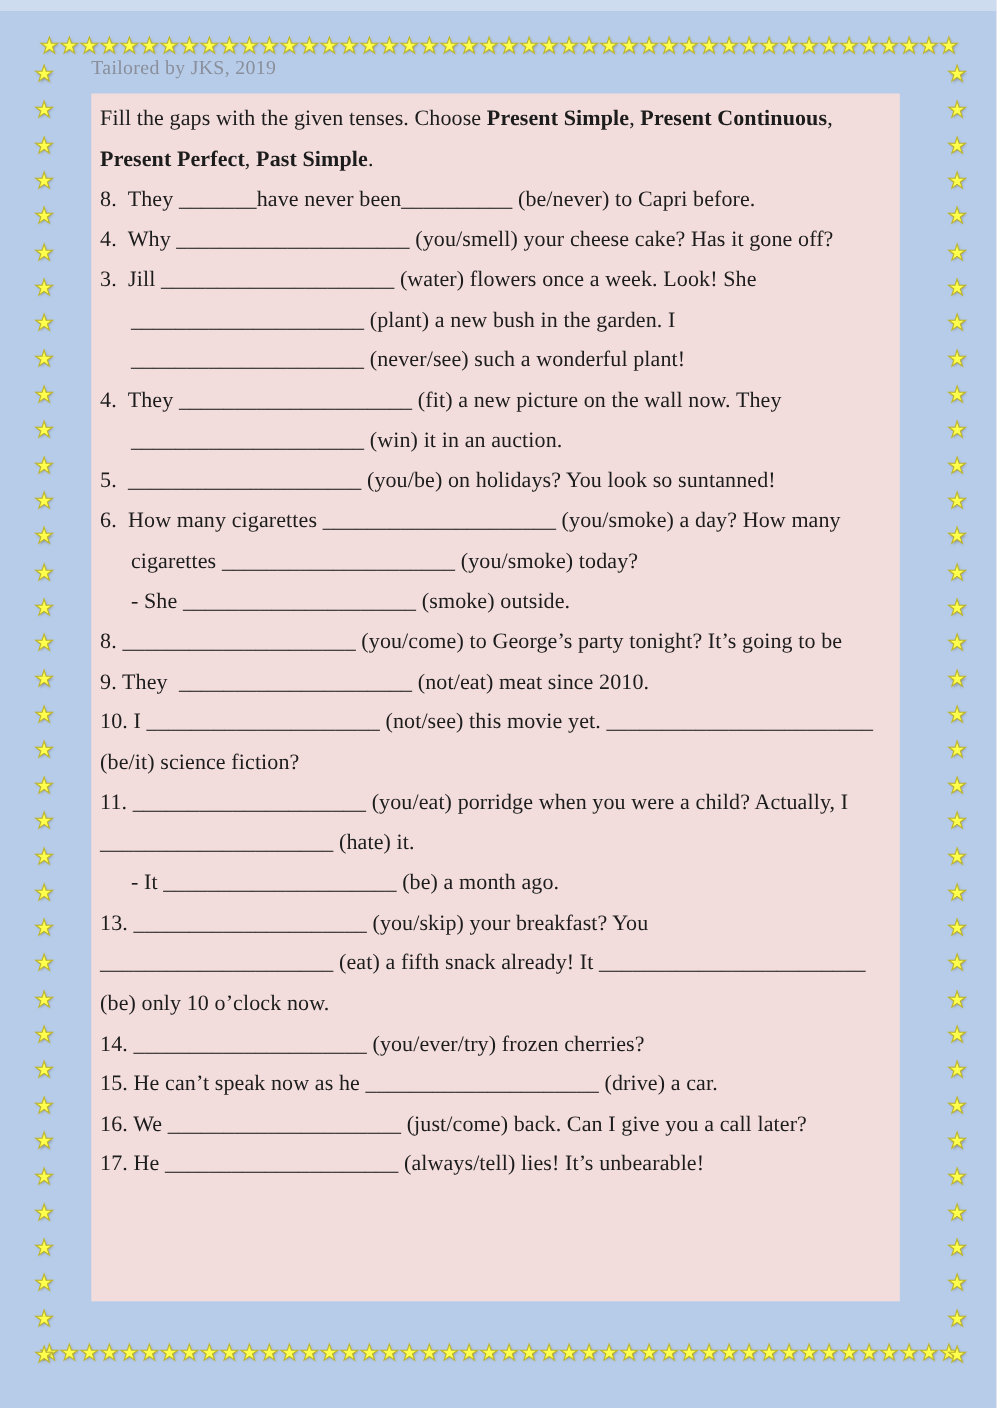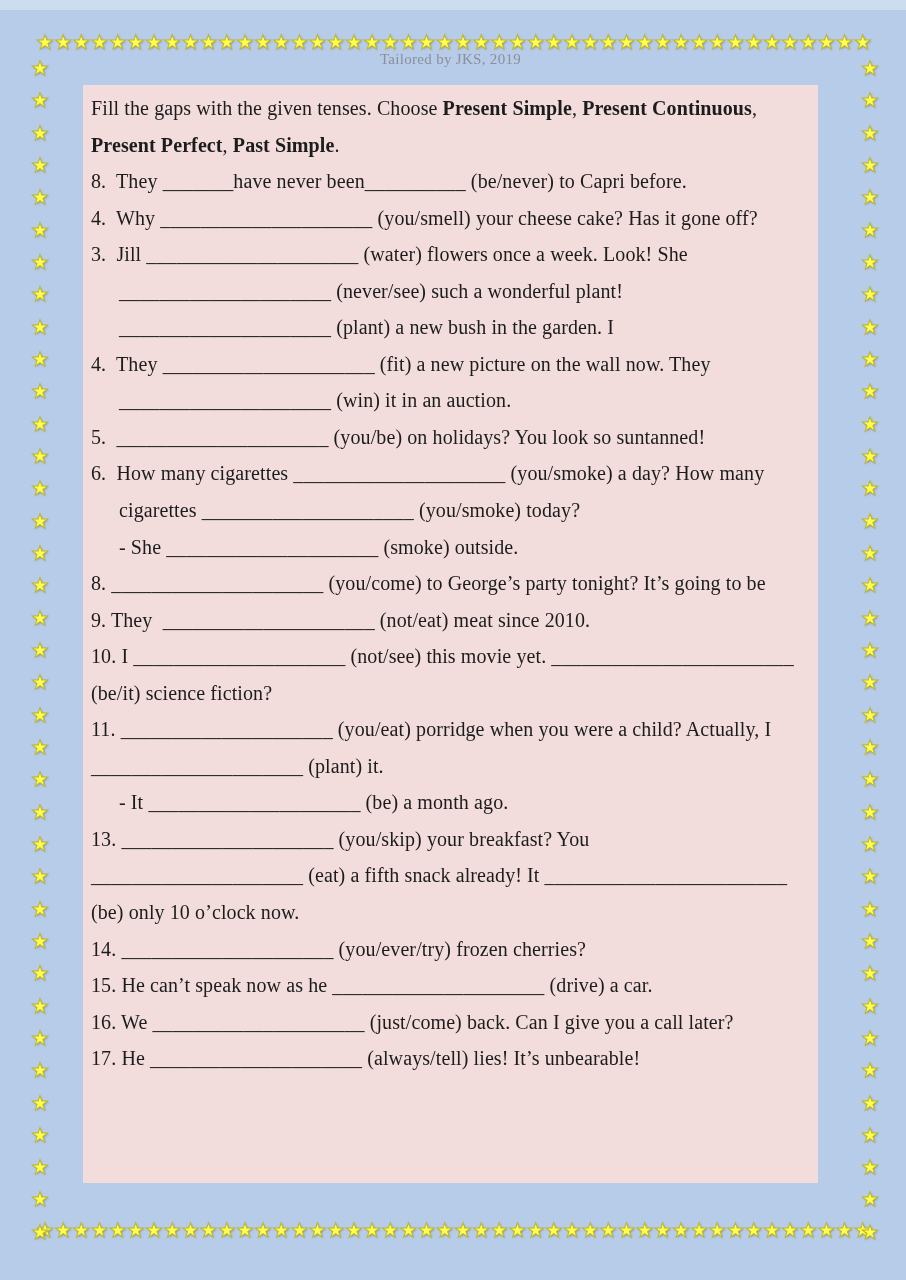--- a/index.html
+++ b/index.html
@@ -52,22 +52,21 @@
     -webkit-text-stroke: 1px #bdb52d;
     text-shadow: 1px 1px 2px rgba(110,110,110,0.55);
     user-select: none;
   }
   
   .credit {
     position: absolute;
     top: 51px;
     left: 83px;
     width: 735px;
-    text-align: center;
-    font-size: 15px;
+    font-size: 18px;
     color: #8a8f9b;
     letter-spacing: 0.3px;
   }
   
   .panel {
     position: absolute;
     left: 83px;
     top: 85px;
     width: 735px;
     height: 1098px;
@@ -271,34 +270,34 @@
 
   <div class="panel">
     <div id="instructions">
         <div class="line"><span>Fill the gaps with the given tenses. Choose </span><span class="seg-b">Present Simple</span><span>, </span><span class="seg-b">Present Continuous</span><span>,</span></div>
         <div class="line"><span class="seg-b">Present Perfect</span><span>, </span><span class="seg-b">Past Simple</span><span>.</span></div>
       </div>
     <div id="exercise-lines">
         <div class="line"><span>8.  They _______</span><span class="seg-i">have never been</span><span>__________ (be/never) to Capri before.</span></div>
         <div class="line"><span>4.  Why _____________________ (you/smell) your cheese cake? Has it gone off?</span></div>
         <div class="line"><span>3.  Jill _____________________ (water) flowers once a week. Look! She</span></div>
+        <div class="line indent"><span>_____________________ (plant) a new bush in the garden. I</span></div>
         <div class="line indent"><span>_____________________ (never/see) such a wonderful plant!</span></div>
-        <div class="line indent"><span>_____________________ (plant) a new bush in the garden. I</span></div>
         <div class="line"><span>4.  They _____________________ (fit) a new picture on the wall now. They</span></div>
         <div class="line indent"><span>_____________________ (win) it in an auction.</span></div>
         <div class="line"><span>5.  _____________________ (you/be) on holidays? You look so suntanned!</span></div>
         <div class="line"><span>6.  How many cigarettes _____________________ (you/smoke) a day? How many</span></div>
         <div class="line indent"><span>cigarettes _____________________ (you/smoke) today?</span></div>
         <div class="line indent"><span>- She _____________________ (smoke) outside.</span></div>
         <div class="line"><span>8. _____________________ (you/come) to George’s party tonight? It’s going to be</span></div>
         <div class="line"><span>9. They  _____________________ (not/eat) meat since 2010.</span></div>
         <div class="line"><span>10. I _____________________ (not/see) this movie yet. ________________________</span></div>
         <div class="line"><span>(be/it) science fiction?</span></div>
         <div class="line"><span>11. _____________________ (you/eat) porridge when you were a child? Actually, I</span></div>
-        <div class="line"><span>_____________________ (plant) it.</span></div>
+        <div class="line"><span>_____________________ (hate) it.</span></div>
         <div class="line indent"><span>- It _____________________ (be) a month ago.</span></div>
         <div class="line"><span>13. _____________________ (you/skip) your breakfast? You</span></div>
         <div class="line"><span>_____________________ (eat) a fifth snack already! It ________________________</span></div>
         <div class="line"><span>(be) only 10 o’clock now.</span></div>
         <div class="line"><span>14. _____________________ (you/ever/try) frozen cherries?</span></div>
         <div class="line"><span>15. He can’t speak now as he _____________________ (drive) a car.</span></div>
         <div class="line"><span>16. We _____________________ (just/come) back. Can I give you a call later?</span></div>
         <div class="line"><span>17. He _____________________ (always/tell) lies! It’s unbearable!</span></div>
       </div>
   </div>

